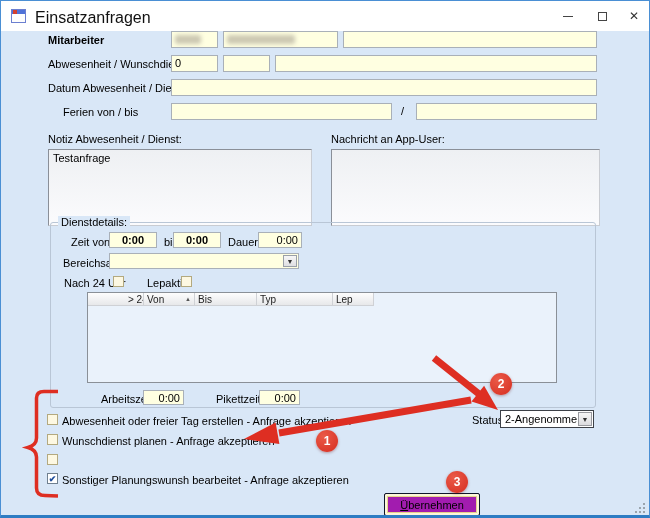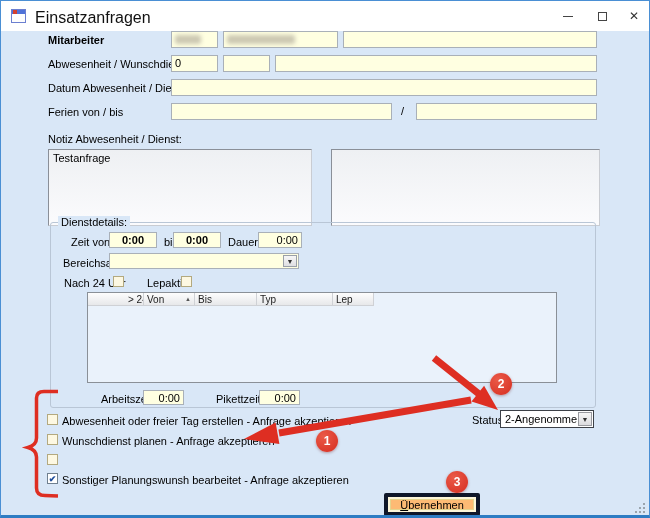--- a/index.html
+++ b/index.html
@@ -53,22 +53,22 @@
 
   .status-combo { position:absolute; left:499px; top:409px; width:94px; height:18px; background:#fff;
                   border:1px solid #3c4047; font-size:11px; color:#000; padding:2px 4px; }
   .status-combo .arrowbtn { position:absolute; right:1px; top:1px; bottom:1px; width:14px;
                   background:linear-gradient(#f6f6f6,#dcdcdf); border:1px solid #98999e;
                   display:flex; align-items:center; justify-content:center; font-size:8px; color:#333; }
   .hint { position:absolute; font-size:11px; color:#1a1a1a; }
 
   .btn { position:absolute; height:23px; font-size:11px; color:#000; display:flex;
          align-items:center; justify-content:center; border-radius:2px; }
-  .btn-primary { left:383px; top:492px; width:96px; background:#fdba74;
-                 border:4px solid #0f172a; box-shadow:inset 0 0 0 2px #fdf6d9, inset 0 0 0 3px #e4d48d; }
+  .btn-primary { left:383px; top:492px; width:96px; background:#a21caf;
+                 border:1px solid #0f172a; box-shadow:inset 0 0 0 2px #fdf6d9, inset 0 0 0 3px #e4d48d; }
   .btn-default { left:501px; top:492px; width:80px; background:linear-gradient(#f6f6f6,#dcdcdc);
                  border:1px solid #8b8e93; }
   .mn { text-decoration:underline; }
 
   .resize-grip { position:absolute; right:4px; bottom:2px; width:12px; height:12px; }
   .resize-grip i { position:absolute; width:2px; height:2px; background:#9aa4ad; }
 
   .anno-svg { position:absolute; left:0; top:0; width:650px; height:518px; pointer-events:none; z-index:40; }
   .badge { position:absolute; width:22px; height:22px; border-radius:50%;
            background:radial-gradient(circle at 35% 30%, #ea5a48, #d62d20);
@@ -104,27 +104,28 @@
   <div class="field" style="left:342px; top:30px; width:254px; height:17px;"></div>
 
   <span class="lbl" style="left:47px; top:57px;">Abwesenheit / Wunschdienst</span>
   <div class="field" style="left:170px; top:54px; width:47px; height:17px;">0</div>
   <div class="field" style="left:222px; top:54px; width:47px; height:17px;"></div>
   <div class="field" style="left:274px; top:54px; width:322px; height:17px;"></div>
 
   <span class="lbl" style="left:47px; top:81px;">Datum Abwesenheit / Dienst</span>
   <div class="field" style="left:170px; top:78px; width:426px; height:17px;"></div>
 
-  <span class="lbl" style="left:47px; top:105px;">Ferien von / bis</span>
+  <span class="lbl" style="left:62px; top:105px;">Ferien von / bis</span>
   <div class="field" style="left:170px; top:102px; width:221px; height:17px;"></div>
   <span class="lbl" style="left:400px; top:104px;">/</span>
   <div class="field" style="left:415px; top:102px; width:181px; height:17px;"></div>
 
   <span class="lbl" style="left:47px; top:132px;">Notiz Abwesenheit / Dienst:</span>
   <div class="memo" style="left:47px; top:148px; width:264px; height:77px;">Testanfrage</div>
+  <span class="lbl" style="left:330px; top:132px;">Nachricht an App-User:</span>
   <div class="memo" style="left:330px; top:148px; width:269px; height:77px;"></div>
 
   <div class="groupbox"></div>
   <span class="group-legend">Dienstdetails:</span>
 
   <span class="lbl" style="left:70px; top:235px;">Zeit von</span>
   <div class="field bold" style="left:108px; top:231px; width:48px; height:16px;">0:00</div>
   <span class="lbl" style="left:163px; top:235px;">bis</span>
   <div class="field bold" style="left:172px; top:231px; width:48px; height:16px;">0:00</div>
   <span class="lbl" style="left:227px; top:235px;">Dauer</span>

